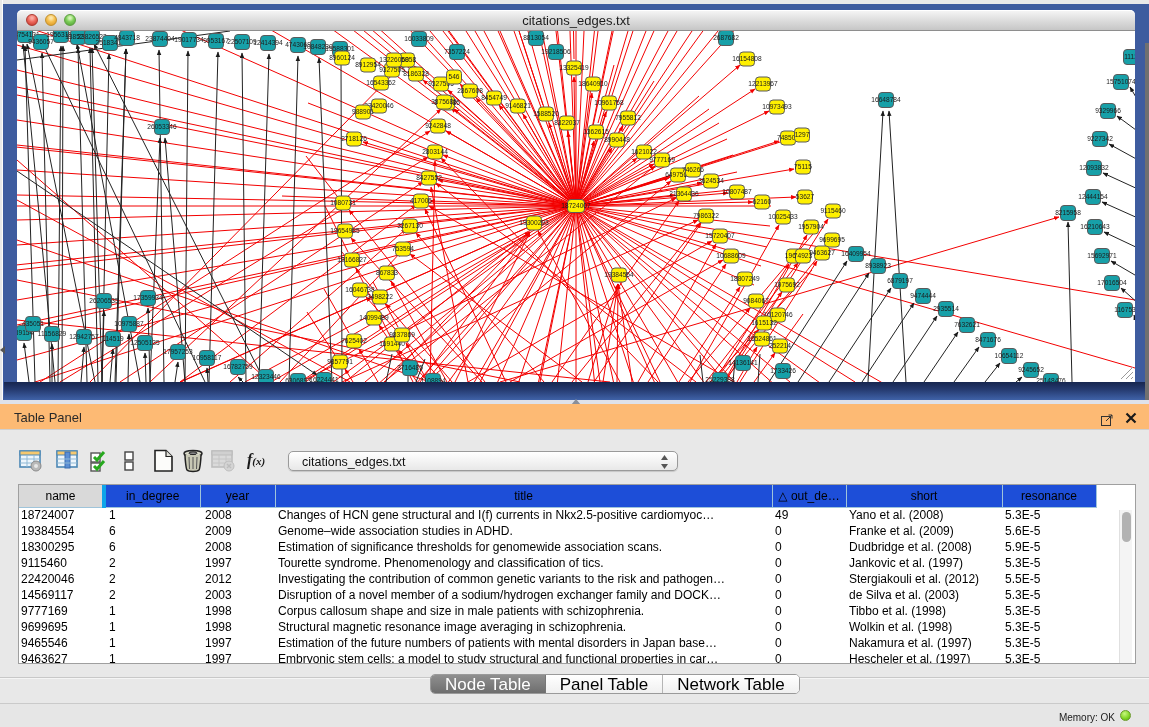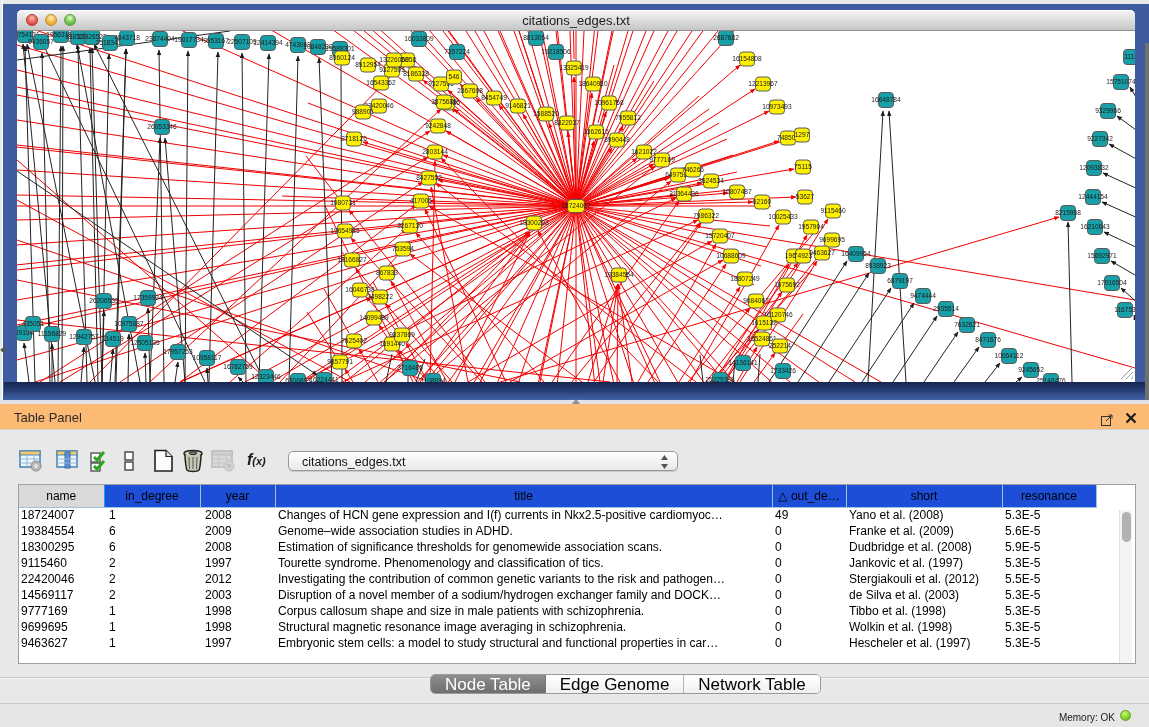--- a/index.html
+++ b/index.html
@@ -19,21 +19,21 @@
 .panel{position:absolute;left:0;top:404px;width:1149px;height:299px;background:#e8e8e8}
 .paneltitle{position:absolute;left:0;top:0;width:1149px;height:26px;background:#fdba74;border-bottom:1px solid #d0d0d0}
 .paneltitle span{position:absolute;left:14px;top:6px;font-size:13px;color:#2a2a2a}
 .pico{position:absolute;top:7px;color:#222}
 .toolrow{position:absolute;left:0;top:0;width:1149px;height:76px}
 .dd{position:absolute;left:288px;top:47px;width:390px;height:20px;border:1px solid #9a9a9a;border-radius:5px;background:linear-gradient(#ffffff,#e8e8e8);box-shadow:0 1px 1px rgba(0,0,0,.15)}
 .dd span{position:absolute;left:13px;top:3px;font-size:12.5px;color:#111}
 .tablebox{position:absolute;left:18px;top:80px;width:1118px;height:180px;background:#fff;border:1px solid #9f9f9f;overflow:hidden}
 table{border-collapse:collapse;table-layout:fixed;width:1117px;font-size:12px;color:#000}
 th{height:22px;background:#1d4ed8;border-right:1px solid #9fc4da;border-bottom:1px solid #9fc4da;font-weight:normal;font-size:12px;padding:0}
-th.c1{background:#d9d9d9;border-right:1px solid #0ea5e9}
+th.c1{background:#d9d9d9;border-right:4px solid #0ea5e9}
 td{height:16px;padding:0 0 0 3px;overflow:hidden;white-space:nowrap}
 td.c2,td.c3{padding-left:5px}
 td.c6{text-align:left}
 .c1{width:85px}.c2{width:96px}.c3{width:75px}.c4{width:497px}.c5{width:74px}.c6{width:156px}.c7{width:94px}.c8{width:40px}
 td.c1{padding-left:2px}
 .vsb{position:absolute;right:3px;top:25px;width:13px;height:154px;background:#f4f4f4;border-left:1px solid #e0e0e0}
 .vsb .thumb{position:absolute;left:1.5px;top:2px;width:9px;height:30px;border-radius:5px;background:#b2b2b2}
 .tabgroove{position:absolute;left:0;top:273px;width:1149px;height:2px;background:#d6d6d6;border-top:1px solid #c8c8c8;border-bottom:1px solid #f5f5f5}
 .tabs{position:absolute;left:430px;top:270px;height:20px;display:flex;border:1px solid #9a9a9a;border-radius:5px;overflow:hidden;background:#fff}
 .tab{font-size:17px;padding:0 14px 0 14px;color:#000;border-right:1px solid #b5b5b5;background:linear-gradient(#ffffff,#f0f0f0)}
@@ -992,21 +992,21 @@
     <svg class="ticon" style="left:211px" width="26" height="24" opacity="0.55">
         <rect x="1" y="2" width="20" height="16" fill="#cfcfcf" stroke="#9a9a9a" stroke-width="1.6"></rect>
         <rect x="1" y="2" width="20" height="4" fill="#bdbdbd" stroke="#9a9a9a"></rect>
         <line x1="8" y1="6" x2="8" y2="18" stroke="#aaa"></line>
         <line x1="15" y1="6" x2="15" y2="18" stroke="#aaa"></line>
         <line x1="1" y1="10" x2="21" y2="10" stroke="#aaa"></line>
         <line x1="1" y1="14" x2="21" y2="14" stroke="#aaa"></line>
         <circle cx="18" cy="17" r="5" fill="#c4c4c4" stroke="#9a9a9a"></circle>
         <path d="M16 15 l4 4 m0 -4 l-4 4" stroke="#9a9a9a" stroke-width="1.4"></path>
       </svg>
-    <div style="position:absolute;left:247px;top:47px;font-size:16px;font-style:italic;font-family:Liberation Sans, sans-serif;color:#1a1a1a;font-weight:bold">f<span style="font-size:11px">(x)</span></div>
+    <div style="position:absolute;left:247px;top:47px;font-size:16px;font-style:italic;font-family:Liberation Serif, serif;color:#1a1a1a;font-weight:bold">f<span style="font-size:11px">(x)</span></div>
     <div class="dd">
         <span>citations_edges.txt</span>
       <svg style="position:absolute;right:8px;top:3px" width="9" height="14">
           <path d="M4.5 0 L8 5 H1 z" fill="#555"></path>
           <path d="M4.5 14 L1 9 H8 z" fill="#555"></path>
         </svg>
     </div>
   </div>
   <div class="tablebox">
     <table>
@@ -1018,21 +1018,21 @@
             <th class="c4">title</th>
             <th class="c5">△ out_de…</th>
             <th class="c6">short</th>
             <th class="c7">resonance</th>
             <th class="c8" style="background:#fff;border:none"></th>
           </tr>
 <tr>
             <td class="c1">18724007</td>
             <td class="c2">1</td>
             <td class="c3">2008</td>
-            <td class="c4">Changes of HCN gene expression and I(f) currents in Nkx2.5-positive cardiomyoc…</td>
+            <td class="c4">Changes of HCN gene structural and I(f) currents in Nkx2.5-positive cardiomyoc…</td>
             <td class="c5">49</td>
             <td class="c6">Yano et al. (2008)</td>
             <td class="c7">5.3E-5</td>
             <td class="c8"></td>
           </tr>
 <tr>
             <td class="c1">19384554</td>
             <td class="c2">6</td>
             <td class="c3">2009</td>
             <td class="c4">Genome–wide association studies in ADHD.</td>
@@ -1095,38 +1095,48 @@
             <td class="c1">9699695</td>
             <td class="c2">1</td>
             <td class="c3">1998</td>
             <td class="c4">Structural magnetic resonance image averaging in schizophrenia.</td>
             <td class="c5">0</td>
             <td class="c6">Wolkin et al. (1998)</td>
             <td class="c7">5.3E-5</td>
             <td class="c8"></td>
           </tr>
 <tr>
+            <td class="c1">9465546</td>
+            <td class="c2">1</td>
+            <td class="c3">1997</td>
+            <td class="c4">Estimation of the future numbers of patients with mental disorders in Japan base…</td>
+            <td class="c5">0</td>
+            <td class="c6">Nakamura et al. (1997)</td>
+            <td class="c7">5.3E-5</td>
+            <td class="c8"></td>
+          </tr>
+<tr>
             <td class="c1">9463627</td>
             <td class="c2">1</td>
             <td class="c3">1997</td>
             <td class="c4">Embryonic stem cells: a model to study structural and functional properties in car…</td>
             <td class="c5">0</td>
             <td class="c6">Hescheler et al. (1997)</td>
             <td class="c7">5.3E-5</td>
             <td class="c8"></td>
           </tr>
     </tbody>
       </table>
     <div class="vsb">
         <div class="thumb"></div>
       </div>
   </div>
   <div class="tabgroove"></div>
   <div class="tabs">
       <div class="tab sel">Node Table</div>
-      <div class="tab">Edge Genome</div>
+      <div class="tab">Panel Table</div>
       <div class="tab" style="border-right:none">Network Table</div>
     </div>
 </div>
 <div class="footer">
     <div class="mem">Memory: OK</div>
     <div class="memdot"></div>
   </div>
 
 </body></html>

